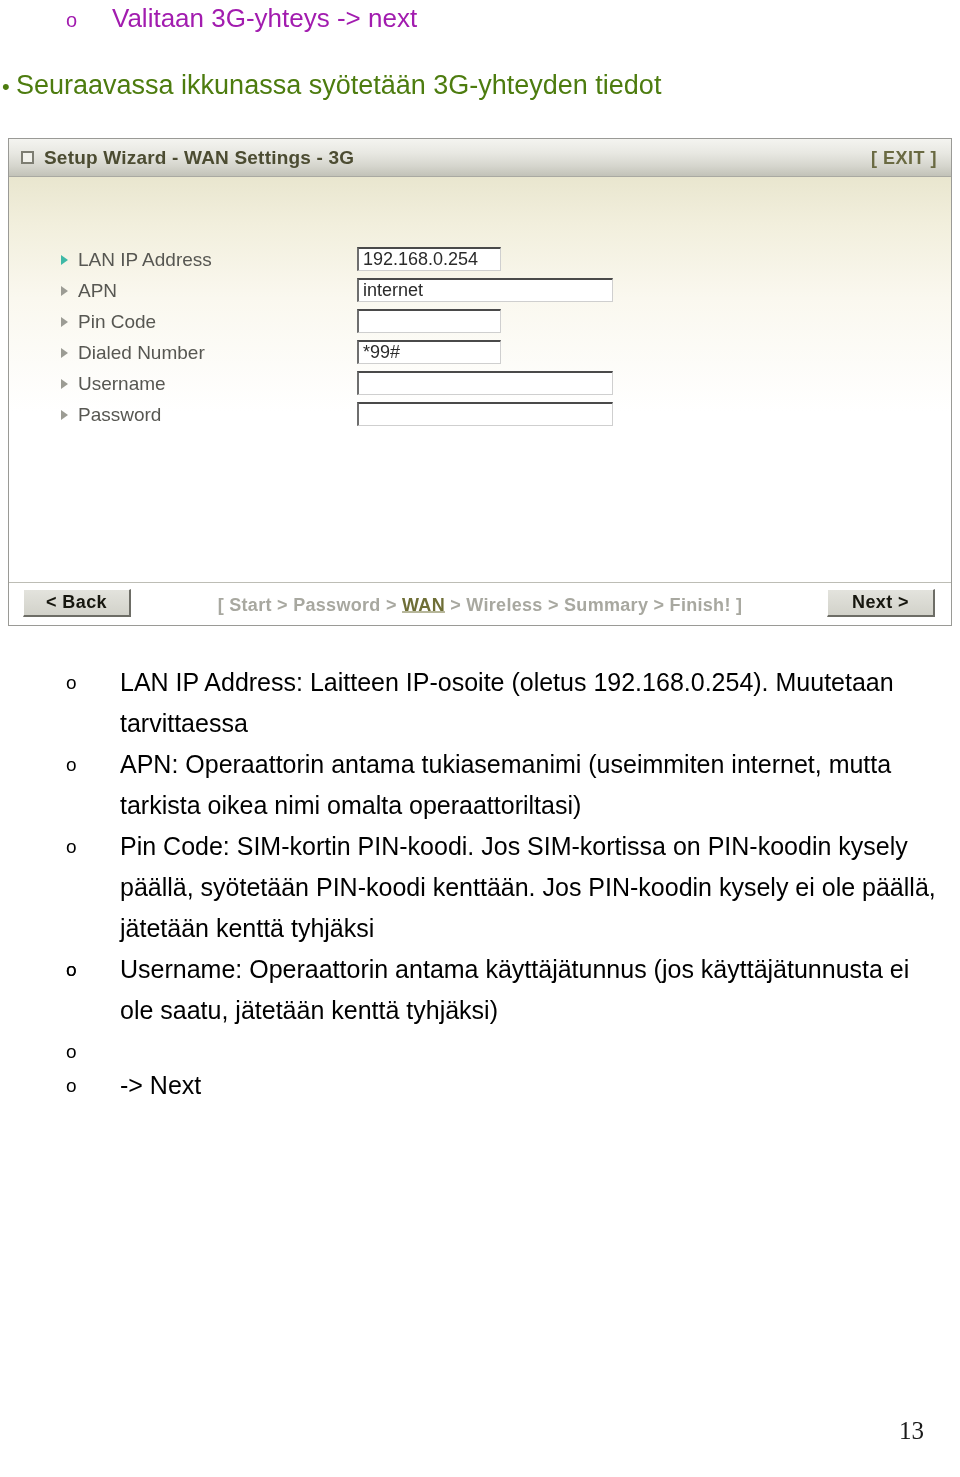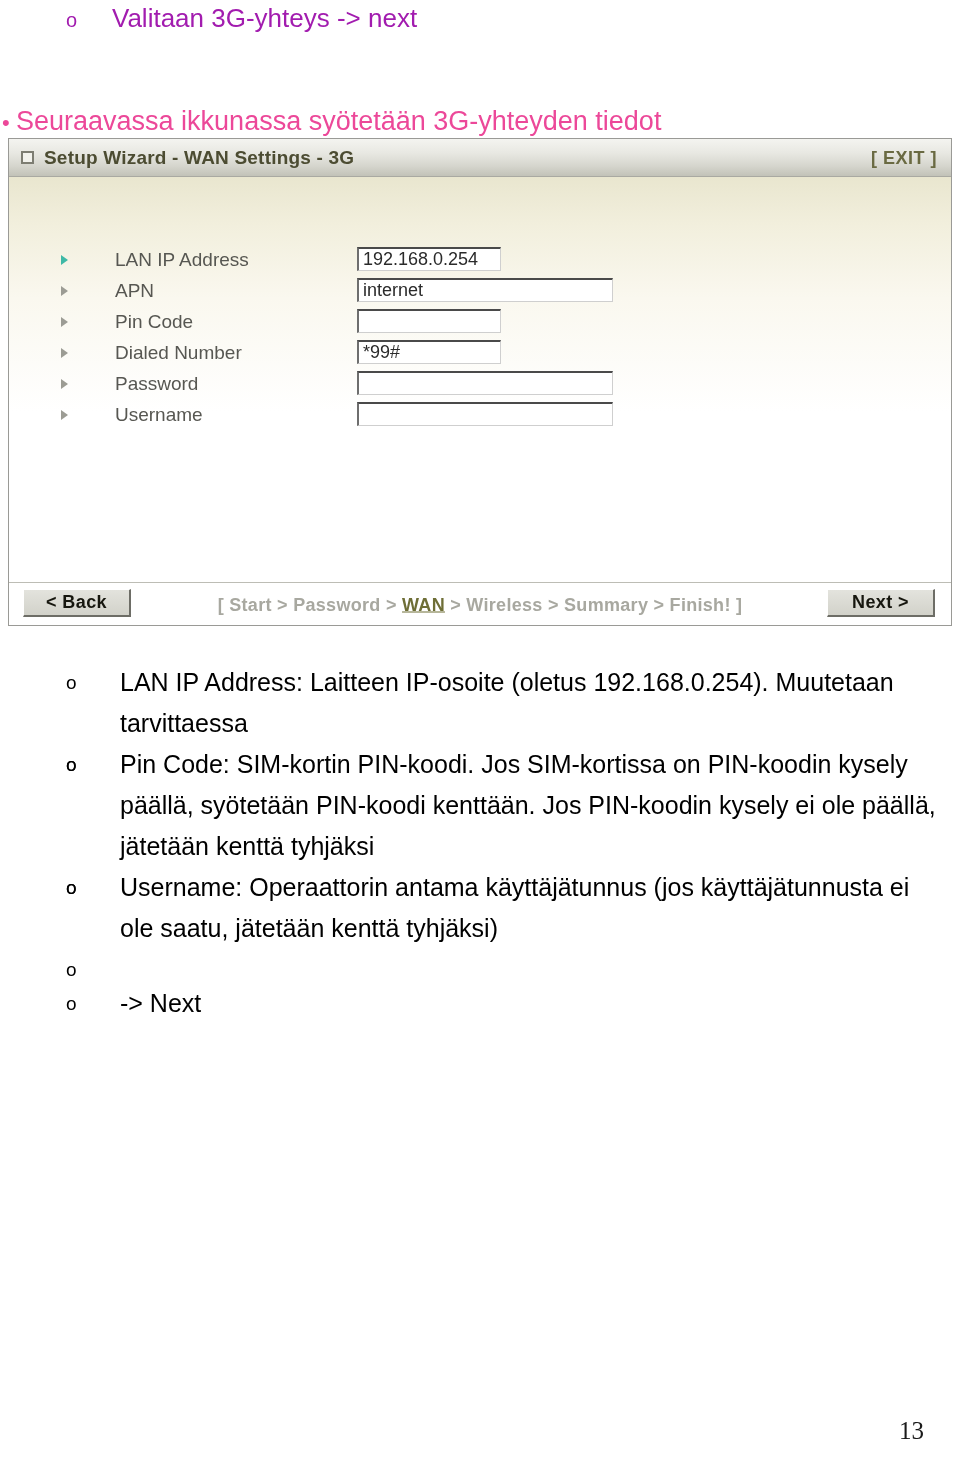--- a/index.html
+++ b/index.html
@@ -29,23 +29,22 @@
     width: 46px;
     font-size: 20px;
     vertical-align: baseline;
   }
   .slide-bullet-top {
     position: absolute;
     left: 2px;
     top: 70px;
     font-size: 27px;
     line-height: 1.15;
-    color: #ec4899;
-    white-space: nowrap;
-    margin-top: 36px;
+    color: #4d7c0f;
+    white-space: nowrap;
   }
   .slide-bullet-top .marker {
     display: inline-block;
     width: 14px;
     font-size: 22px;
   }
 
   
   #router-panel {
     position: absolute;
@@ -123,21 +122,20 @@
   .form-label {
     position: absolute;
     left: 52px;
     top: 0;
     display: flex;
     align-items: center;
     height: 30px;
     font-size: 19px;
     color: #575752;
     white-space: nowrap;
-    gap: 37px;
   }
   .tri {
     width: 0;
     height: 0;
     border-top: 5px solid transparent;
     border-bottom: 5px solid transparent;
     border-left: 7px solid #9c9c94;
     margin-right: 10px;
     flex: none;
   }
@@ -302,29 +300,29 @@
         <div class="form-label">
           <span class="tri"></span>
           <span>Dialed Number</span>
         </div>
         <div class="field narrow">*99#</div>
       </div>
 
       <div class="form-row">
         <div class="form-label">
           <span class="tri"></span>
+          <span>Username</span>
+        </div>
+        <div class="field wide"></div>
+      </div>
+
+      <div class="form-row">
+        <div class="form-label">
+          <span class="tri"></span>
           <span>Password</span>
-        </div>
-        <div class="field wide"></div>
-      </div>
-
-      <div class="form-row">
-        <div class="form-label">
-          <span class="tri"></span>
-          <span>Username</span>
         </div>
         <div class="field wide"></div>
       </div>
 
     </div>
   </div>
 
   <div class="panel-footer">
     <div class="nav-btn back">&lt; Back</div>
 
@@ -339,20 +337,21 @@
 
 <div id="explain-list">
 
   <div class="exp-item">
     <span class="marker">o</span>
     <span>LAN IP Address: Laitteen IP-osoite (oletus 192.168.0.254). Muutetaan tarvittaessa</span>
   </div>
 
   <div class="exp-item">
     <span class="marker">o</span>
+    <span>APN: Operaattorin antama tukiasemanimi (useimmiten internet, mutta tarkista oikea nimi omalta operaattoriltasi)</span>
   </div>
 
   <div class="exp-item">
     <span class="marker">o</span>
     <span>Pin Code: SIM-kortin PIN-koodi. Jos SIM-kortissa on PIN-koodin kysely päällä, syötetään PIN-koodi kenttään. Jos PIN-koodin kysely ei ole päällä, jätetään kenttä tyhjäksi</span>
   </div>
 
   <div class="exp-item">
     <span class="marker">o</span>
   </div>

